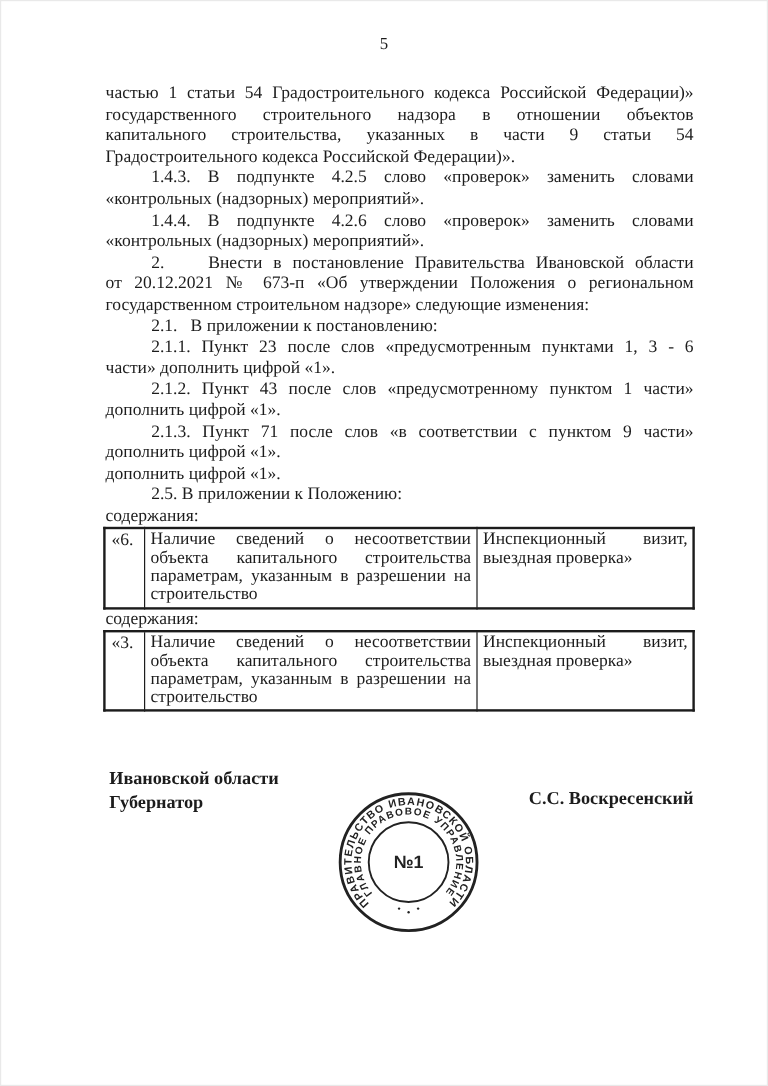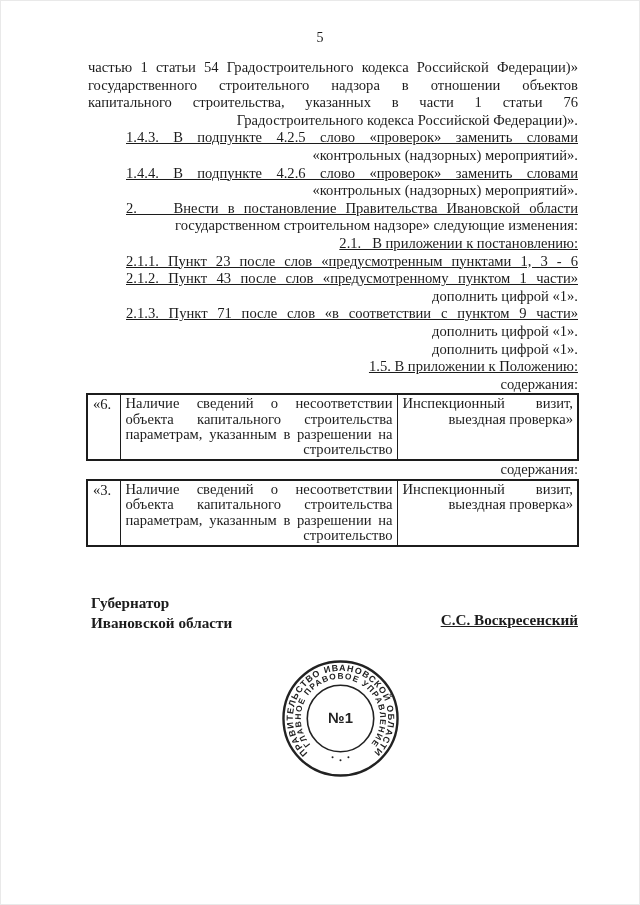--- a/index.html
+++ b/index.html
@@ -17,32 +17,32 @@
   }
   .page-number {
     position: absolute;
     top: 30px; left: 0; right: 0;
     text-align: center;
     font-size: 14px;
   }
   .body {
     position: absolute;
     left: 88px;
-    top: 59px;
+    top: 70px;
     width: 490px;
     font-size: 14.6px;
   }
   .ln {
     height: 17.6px;
     line-height: 17.6px;
-    text-align: right;
+    text-align: left;
     overflow: visible;
   }
   .ln.just { text-align: justify; text-align-last: justify; }
-  .ln.ind { padding-left: 38px; text-decoration: underline; }
+  .ln.ind { padding-left: 38px; }
   table.amend {
     width: 491px;
     border-collapse: collapse;
     table-layout: fixed;
     margin-left: -2px;
     border: 2px solid #1c1c1c;
   }
   table.amend td {
     border: 1px solid #1c1c1c;
     vertical-align: top;
@@ -52,21 +52,21 @@
   table.amend td .ln { height: 15.3px; line-height: 15.3px; }
   td.c-num { padding-left: 4px; }
   .sig {
     position: relative;
     margin-top: 46px;
     height: 60px;
     font-weight: bold;
     font-size: 15.2px;
   }
   .sig-left { position: absolute; left: 3px; top: 0; line-height: 19.5px; }
-  .sig-right { position: absolute; right: 0; top: 18px; text-decoration: underline; }
+  .sig-right { position: absolute; right: 0; top: 18px; }
   .stamp {
     position: absolute;
     left: 279px;
     top: 657px;
     width: 123px;
     height: 123px;
   }
   .stamp .ring-text {
     font-family: "Liberation Sans", "DejaVu Sans", sans-serif;
     font-weight: bold;
@@ -86,36 +86,38 @@
 
 <div class="page">
 
   <div class="page-number">5</div>
 
   <div class="body">
 
     <div>
         <div class="ln just">частью 1 статьи 54 Градостроительного кодекса Российской Федерации)»</div>
         <div class="ln just">государственного строительного надзора в отношении объектов</div>
-        <div class="ln just">капитального строительства, указанных в части 1 статьи 76</div>
+        <div class="ln just">капитального строительства, указанных в части 9 статьи 54</div>
         <div class="ln">Градостроительного кодекса Российской Федерации)».</div>
         <div class="ln just ind">1.4.3. В подпункте 4.2.5 слово «проверок» заменить словами</div>
         <div class="ln">«контрольных (надзорных) мероприятий».</div>
         <div class="ln just ind">1.4.4. В подпункте 4.2.6 слово «проверок» заменить словами</div>
         <div class="ln">«контрольных (надзорных) мероприятий».</div>
         <div class="ln just ind">2.&nbsp;&nbsp;&nbsp;&nbsp;Внести в постановление Правительства Ивановской области</div>
+        <div class="ln just">от 20.12.2021 № 673-п «Об утверждении Положения о региональном</div>
         <div class="ln">государственном строительном надзоре» следующие изменения:</div>
         <div class="ln ind">2.1.&nbsp;&nbsp;&nbsp;В приложении к постановлению:</div>
         <div class="ln just ind">2.1.1. Пункт 23 после слов «предусмотренным пунктами 1, 3 - 6</div>
+        <div class="ln">части» дополнить цифрой «1».</div>
         <div class="ln just ind">2.1.2. Пункт 43 после слов «предусмотренному пунктом 1 части»</div>
         <div class="ln">дополнить цифрой «1».</div>
         <div class="ln just ind">2.1.3. Пункт 71 после слов «в соответствии с пунктом 9 части»</div>
         <div class="ln">дополнить цифрой «1».</div>
         <div class="ln">дополнить цифрой «1».</div>
-        <div class="ln ind">1.5. В приложении к Положению:</div>
+        <div class="ln ind">2.5. В приложении к Положению:</div>
         <div class="ln">содержания:</div>
       </div>
 
     <table class="amend">
       <colgroup>
         <col style="width:33px">
           <col style="width:277px">
           <col style="width:181px">
       </colgroup>
       <tbody>
@@ -157,22 +159,22 @@
         <td>
               <div class="ln just">Инспекционный визит,</div>
               <div class="ln">выездная проверка»</div>
             </td>
       </tr>
     </tbody>
       </table>
 
     <div class="sig">
       <div class="sig-left">
+        <div>Ивановской области</div>
         <div>Губернатор</div>
-        <div>Ивановской области</div>
       </div>
       <div class="sig-right">С.С. Воскресенский</div>
     </div>
 
   </div>
 
   <svg class="stamp" viewBox="0 0 124 124">
     <circle cx="62" cy="62" r="57.5" fill="none" stroke="#222222" stroke-width="2.4"></circle>
     <circle cx="62" cy="62" r="33.5" fill="none" stroke="#222222" stroke-width="1.6"></circle>
     <path id="arcOuter" d="M 28.1 95.9 A 48 48 0 1 1 95.9 95.9" fill="none"></path>

